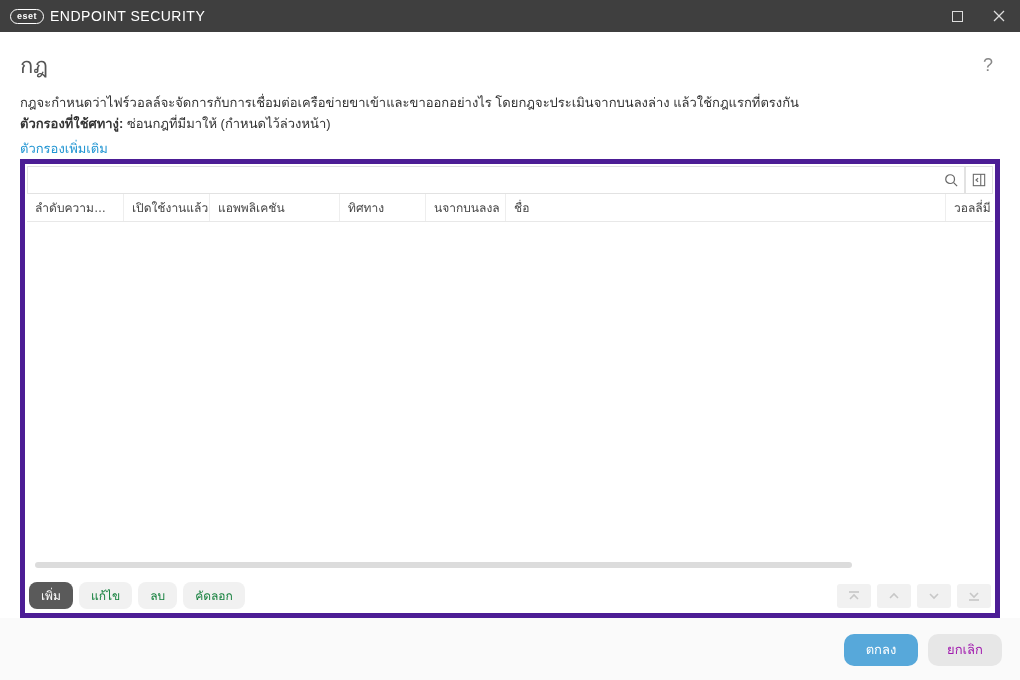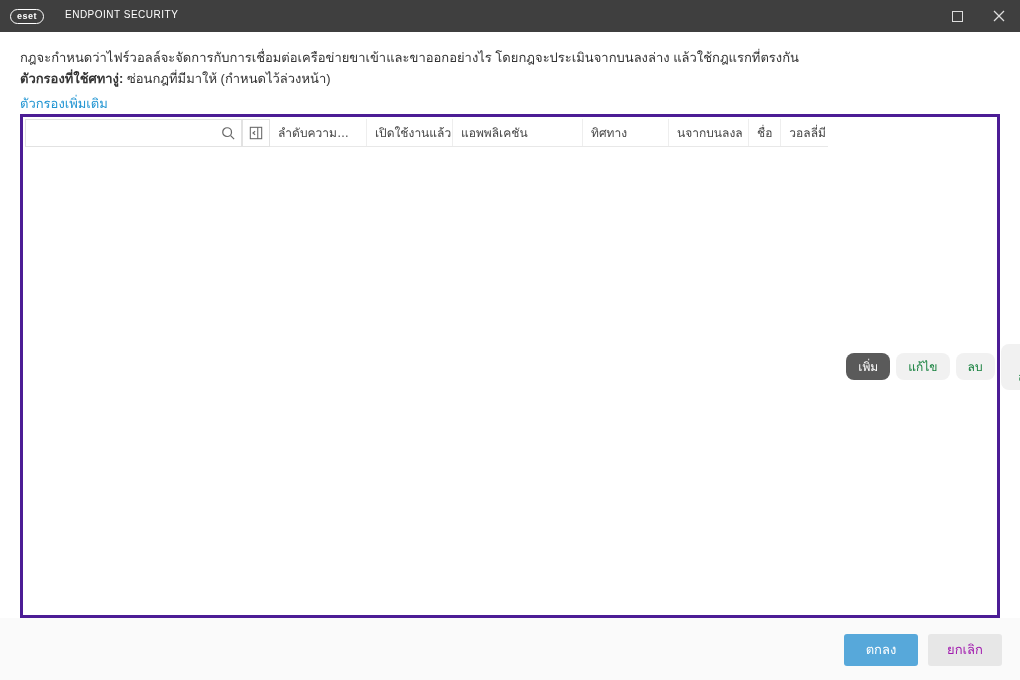--- a/index.html
+++ b/index.html
@@ -13,28 +13,28 @@
     overflow: hidden;
   }
   .titlebar {
     height: 32px;
     background: #3f3f3f;
     display: flex;
     align-items: center;
     color: #fff;
     padding: 0 0 0 10px;
   }
-  .titlebar .brand { display: flex; align-items: flex-start; gap: 21px; }
+  .titlebar .brand { display: flex; align-items: center; gap: 6px; }
   .eset-badge {
     display: inline-flex; align-items: center; justify-content: center;
     width: 34px; height: 15px;
     border: 1px solid #fff; border-radius: 8px;
     font-size: 9px; font-weight: 700; letter-spacing: 0.5px;
   }
-  .product-name { font-size: 10px; font-weight: 400; letter-spacing: 0.5px; }
+  .product-name { font-size: 14px; font-weight: 400; letter-spacing: 0.5px; }
   .titlebar-spacer { flex: 1; }
   .win-btn {
     width: 42px; height: 32px;
     display: flex; align-items: center; justify-content: center;
     color: #ddd; cursor: pointer;
   }
   .win-btn svg { display: block; }
 
   .content {
     padding: 16px 20px 0 20px;
@@ -48,23 +48,23 @@
     width: 24px; height: 24px;
     display: flex; align-items: center; justify-content: center;
     color: #888; font-size: 18px; cursor: pointer;
   }
   .description { color: #333; margin-bottom: 0; line-height: 1.5; }
   .active-filter-line { margin-bottom: 4px; }
   .active-filter-line b { font-weight: 700; }
   .filter-link { color: #1f94d2; text-decoration: none; cursor: pointer; display: inline-block; }
 
   .table-panel {
-    border: 3px solid #4c1d95;
+    border: 5px solid #4c1d95;
     flex: 1;
-    display: flex; flex-direction: row;
+    display: flex; flex-direction: column;
     min-height: 0;
     padding: 2px;
   }
   .search-row {
     display: flex; align-items: stretch;
     height: 28px;
   }
   .search-input {
     flex: 1; border: 1px solid #e2e2e2; border-right: none;
     padding: 0 6px; font-size: 13px; outline: none;
@@ -125,21 +125,21 @@
 
   .footer {
     height: 62px;
     border-top: 1px solid transparent;
     background: #fafafa;
     display: flex; align-items: center; justify-content: flex-end;
     padding: 0 18px; gap: 10px;
   }
   .btn {
     min-width: 74px; height: 32px;
-    border: none; border-radius: 3px;
+    border: none; border-radius: 10px;
     font-size: 13px; padding: 0 18px; cursor: pointer;
   }
   .btn.ok { background: #57a8da; color: #fff; }
   .btn.cancel { background: #e7e7e7; color: #a21caf; }
 </style>
 </head>
 <body>
 
 <div class="titlebar">
   <div class="brand">
@@ -154,20 +154,26 @@
   </div>
   <div class="win-btn">
     <svg width="12" height="12" viewBox="0 0 12 12">
       <line x1="1" y1="1" x2="11" y2="11" stroke="currentColor" stroke-width="1.2"></line>
       <line x1="11" y1="1" x2="1" y2="11" stroke="currentColor" stroke-width="1.2"></line>
     </svg>
   </div>
 </div>
 
 <div class="content">
+  <div class="page-head">
+    <div class="page-title">กฎ</div>
+    <div class="help-btn">
+      <span>?</span>
+    </div>
+  </div>
 
   <div class="description">กฎจะกำหนดว่าไฟร์วอลล์จะจัดการกับการเชื่อมต่อเครือข่ายขาเข้าและขาออกอย่างไร โดยกฎจะประเมินจากบนลงล่าง แล้วใช้กฎแรกที่ตรงกัน</div>
 
   <div class="active-filter-line">
     <b>ตัวกรองที่ใช้ศทางู่:</b>
     <span>ซ่อนกฎที่มีมาให้ (กำหนดไว้ล่วงหน้า)</span>
   </div>
 
   <a class="filter-link">ตัวกรองเพิ่มเติม</a>
 

